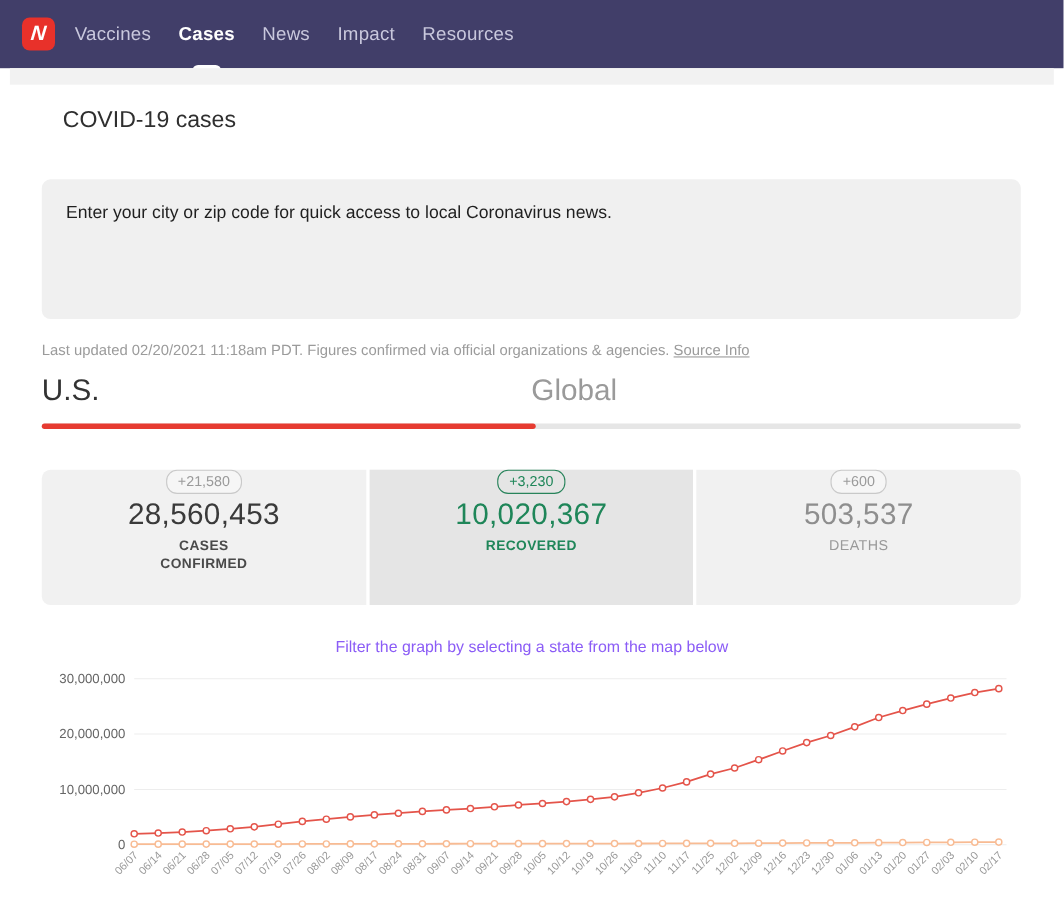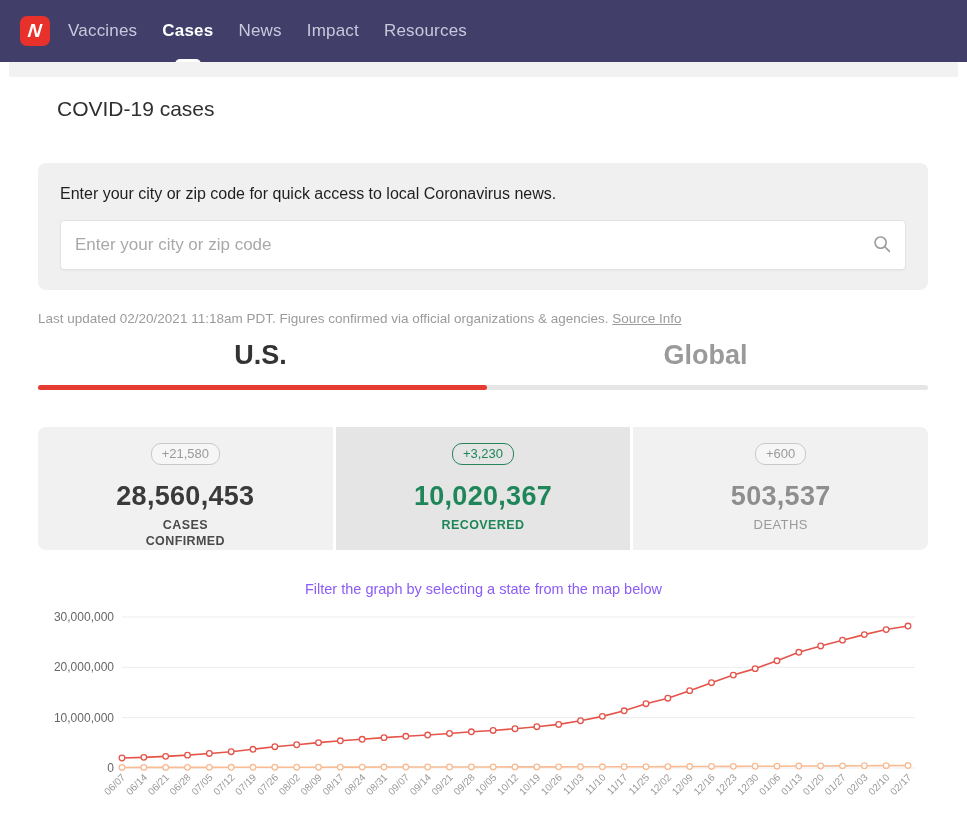--- a/index.html
+++ b/index.html
@@ -28,34 +28,34 @@
   .search-input { width:846px; height:50px; border:1px solid #e2e2e2; border-radius:4px; background:#fff; padding:0 44px 0 14px; font-size:17px; color:#333; font-family:"Liberation Sans", sans-serif; box-shadow:0 1px 2px rgba(0,0,0,.04); outline:none; }
   .search-input::placeholder { color:#a9a9a9; }
   .search-icon { position:absolute; right:14px; top:14px; width:20px; height:20px; }
 
   .updated { position:absolute; left:38px; top:311px; font-size:13.5px; color:#9b9b9b; }
   .updated a { color:#9b9b9b; text-decoration:underline; cursor:pointer; }
 
   
   .tabs { position:absolute; left:38px; top:336px; width:890px; }
   .tab-row { display:flex; }
-  .tab { flex:1; text-align:center; font-size:27px; font-weight:bold; color:#9a9a9a; padding:4px 0 14px; cursor:pointer; }
+  .tab { flex:1; font-size:27px; font-weight:normal; color:#9a9a9a; padding:4px 0 14px; cursor:pointer; }
   .tab.active { color:#333333; }
   .tab-bar { position:relative; height:5px; width:100%; background:#e6e6e6; border-radius:3px; }
   .tab-bar-active { position:absolute; left:0; top:0; height:5px; width:50.5%; background:#e63b31; border-radius:3px; }
 
   
   .cards { position:absolute; left:38px; top:427px; width:890px; height:123px; display:flex; gap:3px; }
-  .card { flex:1; background:#f1f1f1; text-align:center; padding-top:16px; }
+  .card { flex:1; background:#f1f1f1; text-align:center; }
   .card:first-child { border-radius:8px 0 0 8px; }
   .card:last-child { border-radius:0 8px 8px 0; }
   .card.green { background:#e5e5e5; }
   .badge { display:inline-block; font-size:13px; padding:2px 10px 3px; border-radius:10px; border:1px solid #c9c9c9; color:#9a9a9a; background:rgba(255,255,255,.35); }
   .card.green .badge { border-color:#27835a; color:#1f8659; background:transparent; }
-  .stat-value { font-size:27px; font-weight:bold; color:#3a3a3a; margin-top:16px; letter-spacing:.3px; }
+  .stat-value { font-size:27px; font-weight:normal; color:#3a3a3a; margin-top:3px; letter-spacing:.3px; }
   .card.green .stat-value { color:#1f8659; }
   .card.gray .stat-value { color:#8e8e8e; }
   .stat-label { font-size:12.5px; font-weight:bold; color:#4a4a4a; margin-top:5px; line-height:1.3; letter-spacing:.4px; }
   .card.green .stat-label { color:#1f8659; }
   .card.gray .stat-label { color:#9a9a9a; font-weight:normal; font-size:13px; }
 
   .filter-hint { position:absolute; left:0; top:581px; width:967px; text-align:center; font-size:14.5px; color:#8b5cf6; }
 
   .chart-wrap { position:absolute; left:0; top:605px; width:967px; height:211px; }
 </style>
@@ -85,27 +85,20 @@
         <span>Resources</span>
       </div>
   </div>
 
   <div class="strip"></div>
 
   <div class="page-title">COVID-19 cases</div>
 
   <div class="search-card">
     <div class="search-prompt">Enter your city or zip code for quick access to local Coronavirus news.</div>
-    <div class="search-box">
-      <input class="search-input" type="text" placeholder="Enter your city or zip code" style="">
-      <svg class="search-icon" viewBox="0 0 20 20">
-        <circle cx="8.6" cy="8.6" r="5.6" fill="none" stroke="#9b9b9b" stroke-width="1.6"></circle>
-        <line x1="12.8" y1="12.8" x2="17.4" y2="17.4" stroke="#9b9b9b" stroke-width="1.6" stroke-linecap="round"></line>
-      </svg>
-    </div>
   </div>
 
   <div class="updated">
     <span>Last updated 02/20/2021 11:18am PDT. Figures confirmed via official organizations &amp; agencies.</span>
     <a>Source Info</a>
   </div>
 
   <div class="tabs">
     <div class="tab-row">
       <div class="tab active">U.S.</div>

